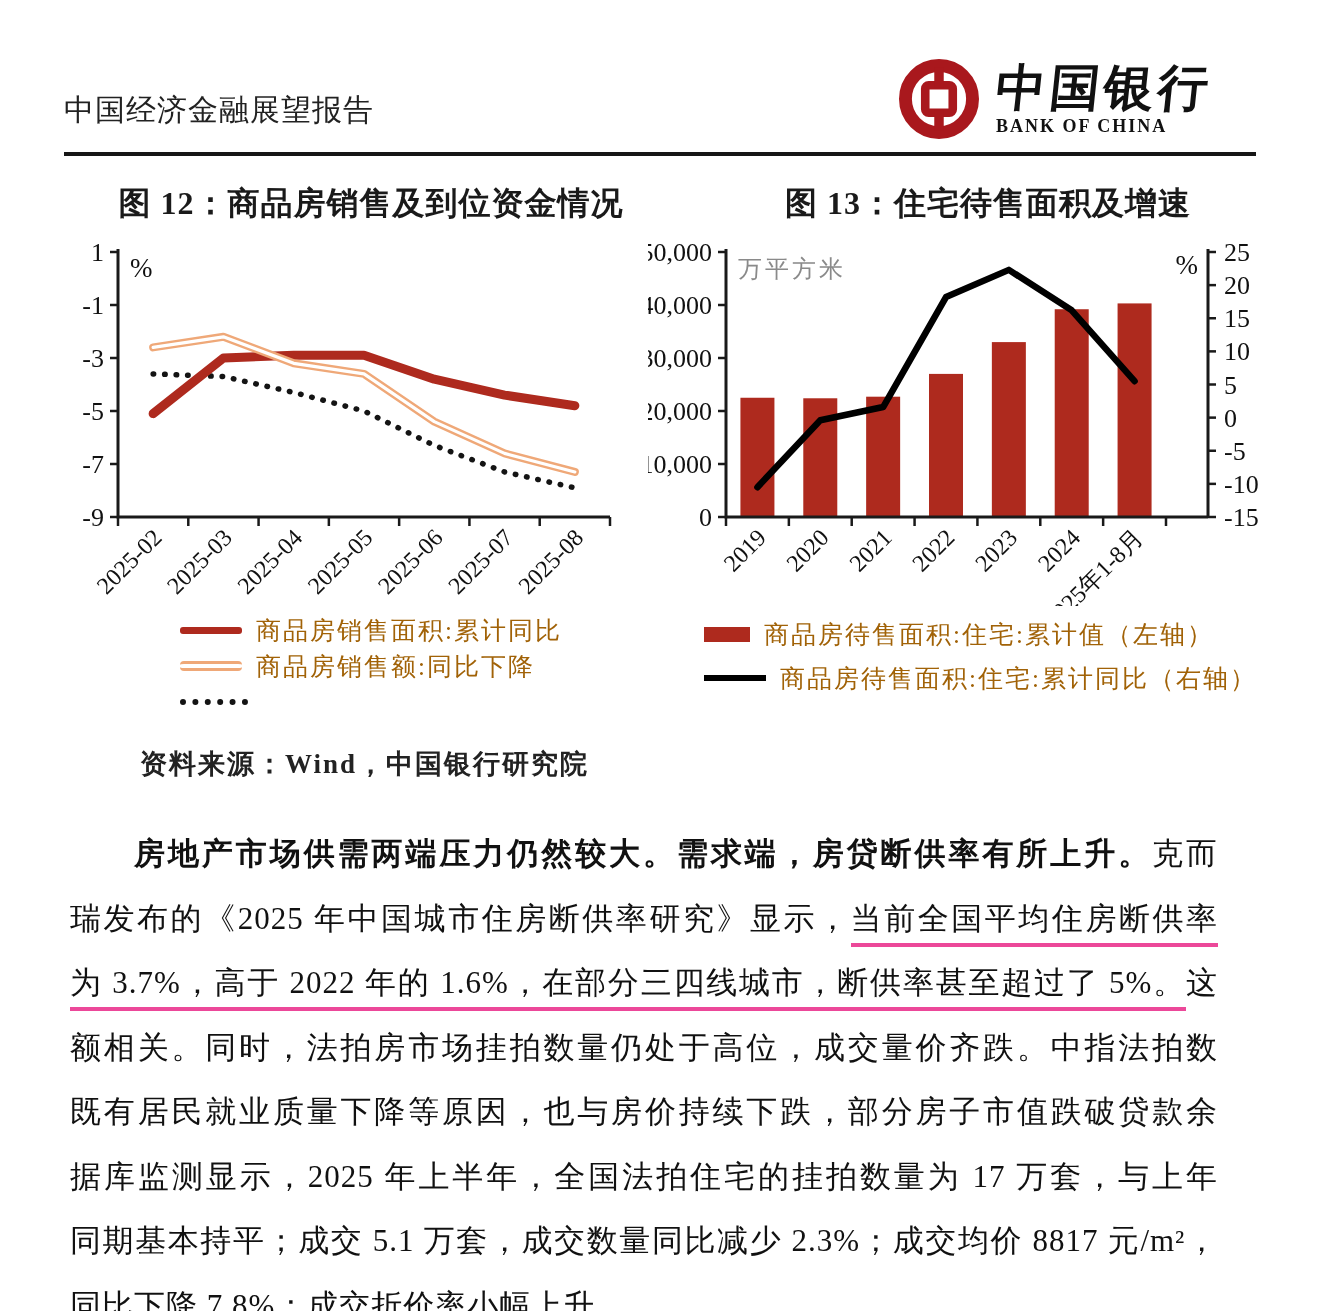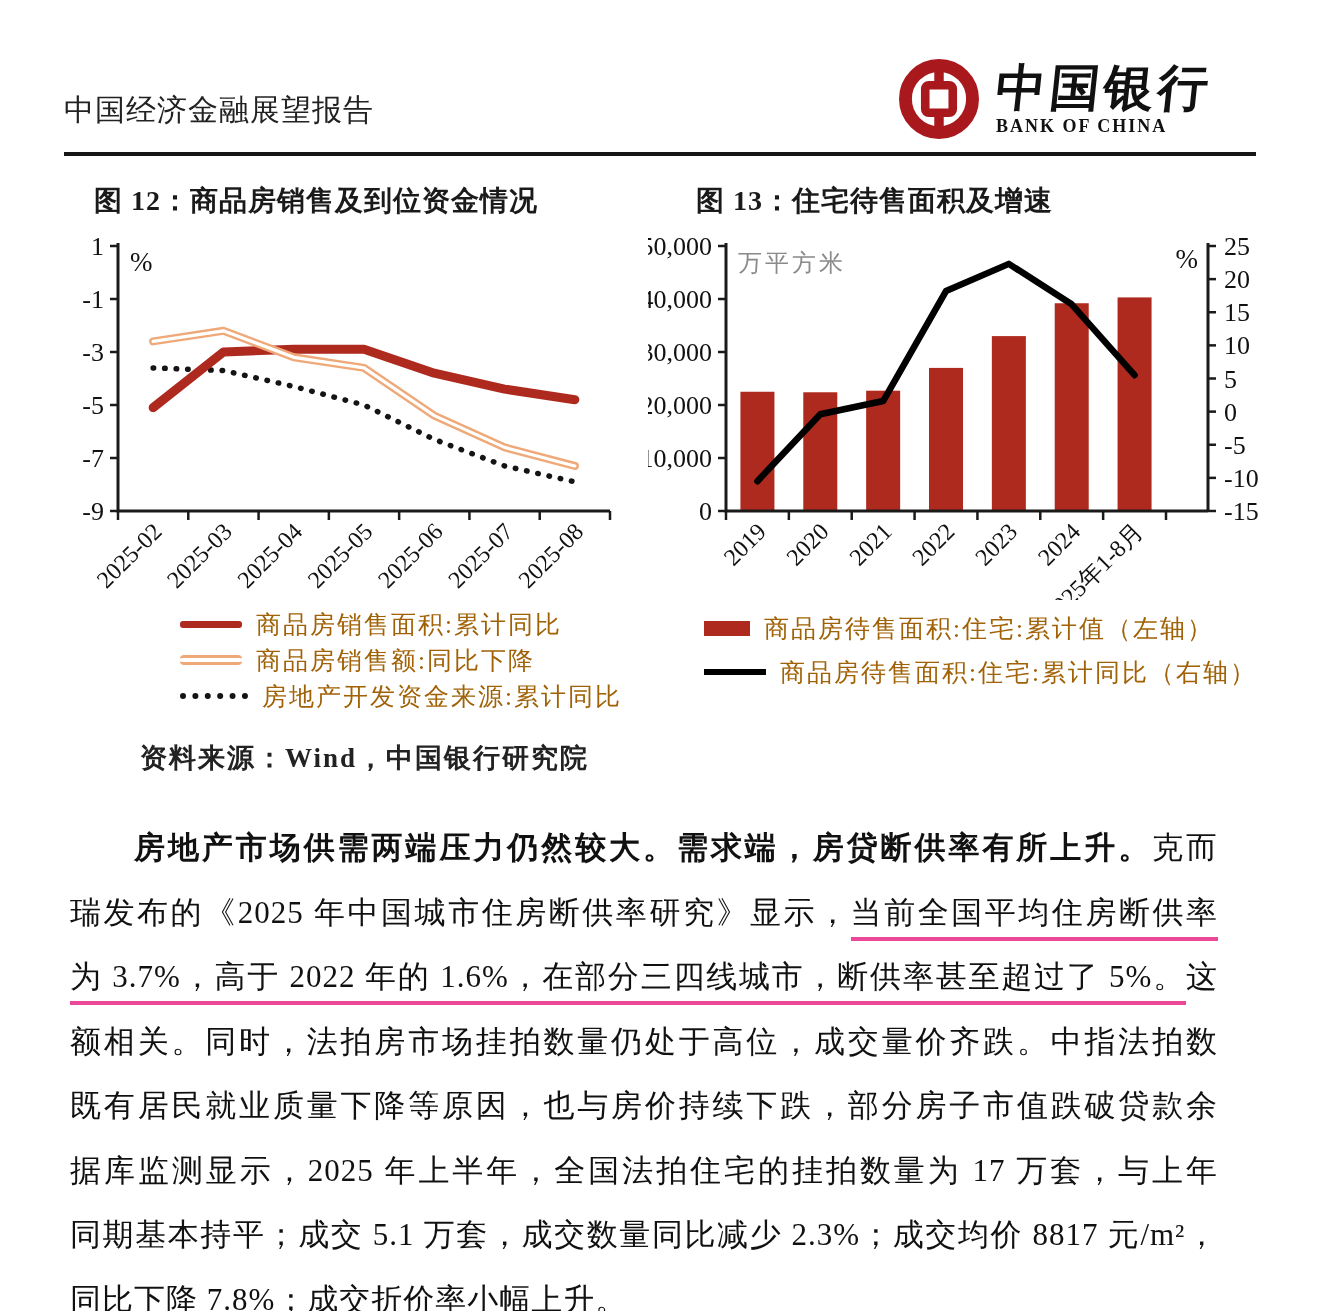--- a/index.html
+++ b/index.html
@@ -18,21 +18,21 @@
   .logo-cn { font-size:50px; font-weight:bold; letter-spacing:4px; line-height:52px; color:#111;
     transform:skewX(-6deg); }
   .logo-en { font-size:18px; font-weight:bold; letter-spacing:2px; color:#111; margin-top:2px; }
   .rule { margin:0 64px; border-top:4px solid #161616; }
 
   
   .figs-row { display:flex; padding:20px 0 0 70px; }
   .fig { position:relative; }
   .fig12 { width:578px; }
   .fig13 { width:632px; }
-  .fig-title { font-size:28px; font-weight:bold; margin:6px 0 8px 24px; letter-spacing:1px; }
+  .fig-title { font-size:32px; font-weight:bold; margin:6px 0 8px 24px; letter-spacing:1px;text-align:center; }
   .fig13 .fig-title { margin-left:48px; }
   .chart-svg { display:block; }
   .legend { margin-top:6px; }
   .fig12 .legend { margin-left:110px; }
   .fig13 .legend { margin-left:56px; }
   .legend-row { display:flex; align-items:center; gap:14px; height:36px; }
   .fig13 .legend-row { height:44px; }
   .legend-label { font-size:25px; color:#a16207; letter-spacing:2px; white-space:nowrap;text-align:center; }
   .sw-line-red { width:62px; height:7px; background:#AE2A1E; border-radius:3px; }
   .sw-line-orange { width:62px; height:10px; background:#fff;
@@ -115,21 +115,20 @@
         <div class="legend-row">
           <span class="sw-line-red"></span>
           <span class="legend-label">商品房销售面积:累计同比</span>
         </div>
         <div class="legend-row">
           <span class="sw-line-orange"></span>
           <span class="legend-label">商品房销售额:同比下降</span>
         </div>
         <div class="legend-row">
           <span class="sw-line-dotted"></span>
-          <span class="legend-label">房地产开发资金来源:累计同比</span>
         </div>
       </div>
   </div>
   <div class="fig fig13">
     <div class="fig-title">图 13：住宅待售面积及增速</div>
     <svg id="chart13" class="chart-svg" width="625" height="372" viewBox="0 0 625 372">
         <rect x="92.42857142857143" y="163.75" width="34" height="119.25" fill="#AE2A1E"></rect>
         <rect x="155.28571428571428" y="164.28" width="34" height="118.72" fill="#AE2A1E"></rect>
         <rect x="218.14285714285714" y="162.69" width="34" height="120.31" fill="#AE2A1E"></rect>
         <rect x="281" y="139.89999999999998" width="34" height="143.10000000000002" fill="#AE2A1E"></rect>

